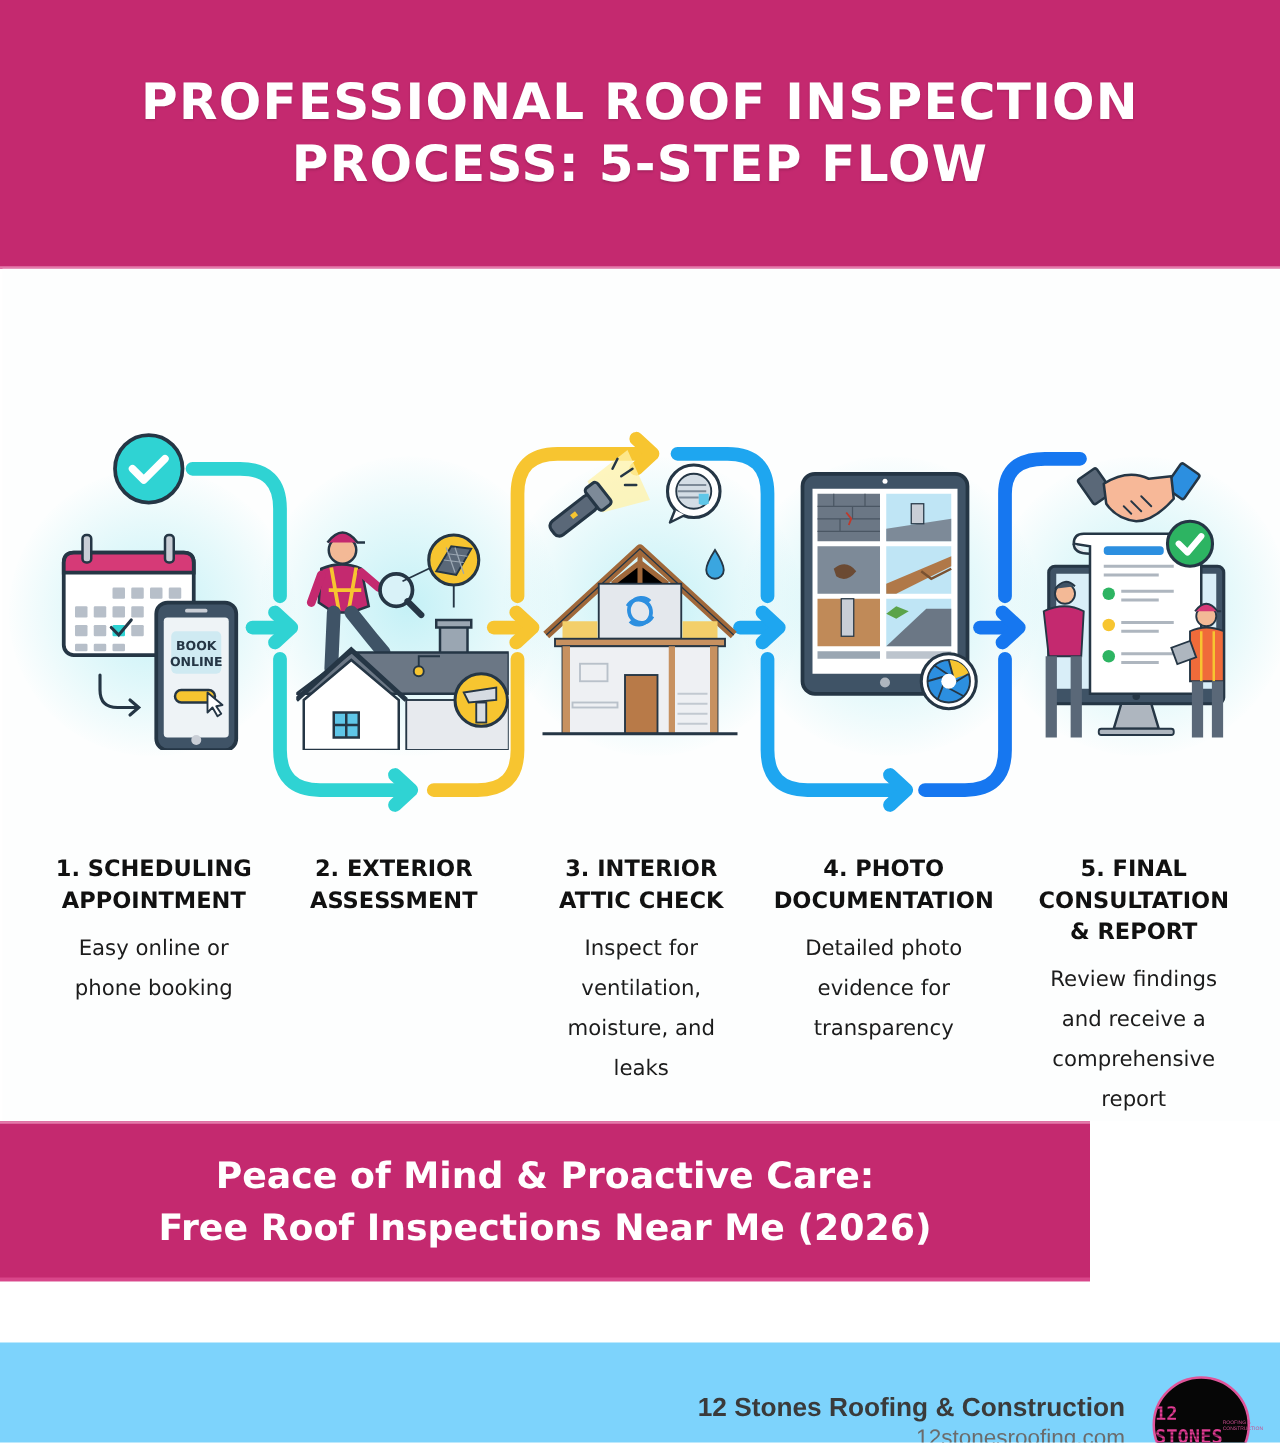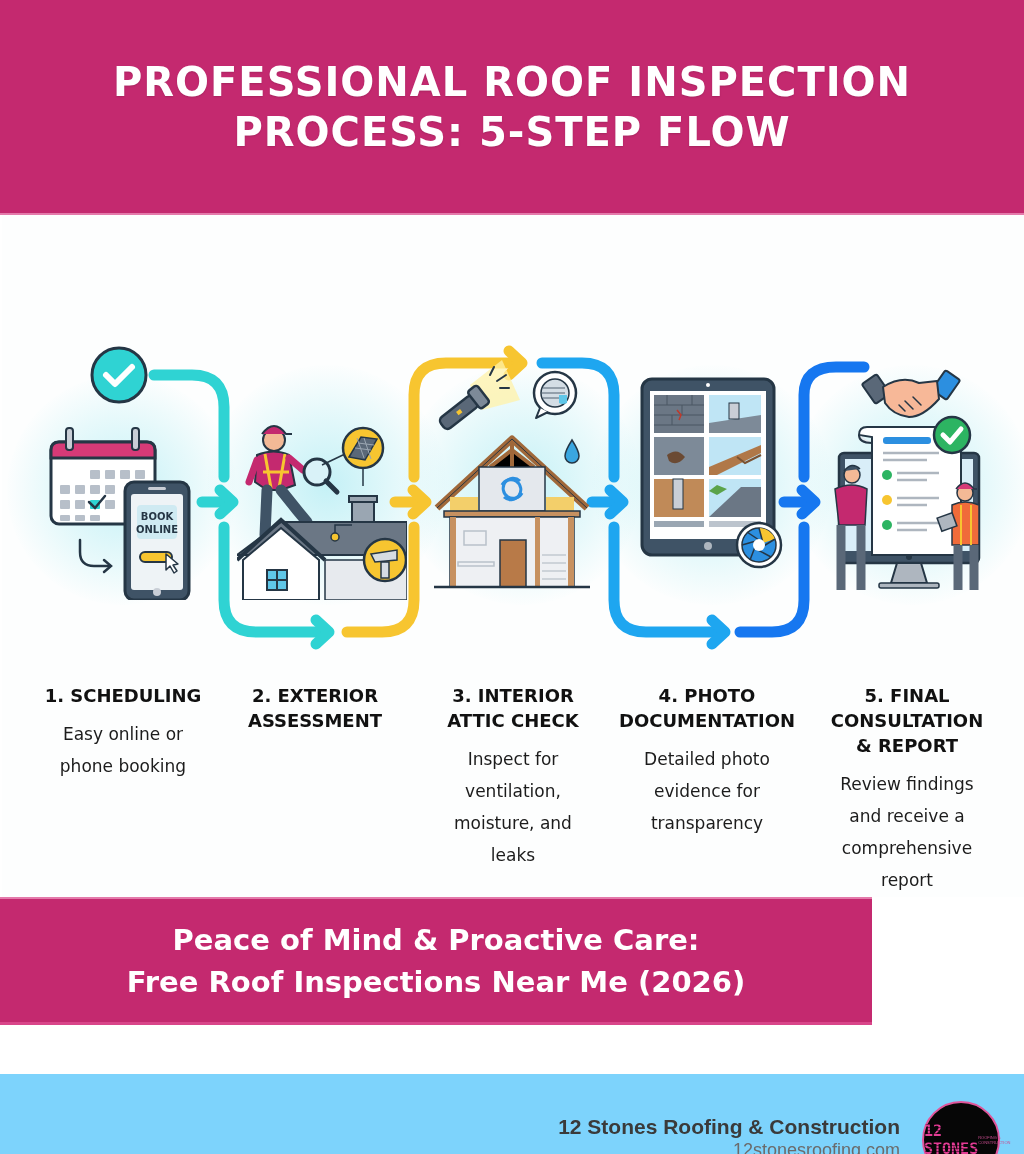--- a/index.html
+++ b/index.html
@@ -306,20 +306,21 @@
     <circle cx="138" cy="128" r="8" fill="#f3b996" stroke="#253645" stroke-width="1.5"></circle>
     <path d="M129 124 Q138 112 147 124 L150 124" fill="#d63a77" stroke="#253645" stroke-width="1.5"></path>
     <path d="M125 140 Q138 134 152 140 L152 180 L125 180 Z" fill="#f06b3a" stroke="#253645" stroke-width="1.5"></path>
     <path d="M134 140 L134 180 M144 140 L144 180" stroke="#f7c530" stroke-width="2"></path>
     <rect x="112" y="150" width="16" height="14" fill="#aeb6bf" stroke="#253645" stroke-width="1.5" transform="rotate(-20 120 157)"></rect>
     <path d="M131 180 L131 225 M147 180 L147 225" stroke="#5a6878" stroke-width="9"></path>
   </svg>
 
   <div class="step-text" style="left:26px;">
     <div class="step-title">1. SCHEDULING</div>
+    <div class="step-title">APPOINTMENT</div>
     <div class="step-desc" style="padding:0 18px;">Easy online or phone booking</div>
   </div>
   <div class="step-text" style="left:218px;">
     <div class="step-title">2. EXTERIOR</div>
     <div class="step-title">ASSESSMENT</div>
   </div>
   <div class="step-text" style="left:416px;">
     <div class="step-title">3. INTERIOR</div>
     <div class="step-title">ATTIC CHECK</div>
     <div class="step-desc" style="padding:0 30px;">Inspect for ventilation, moisture, and leaks</div>

